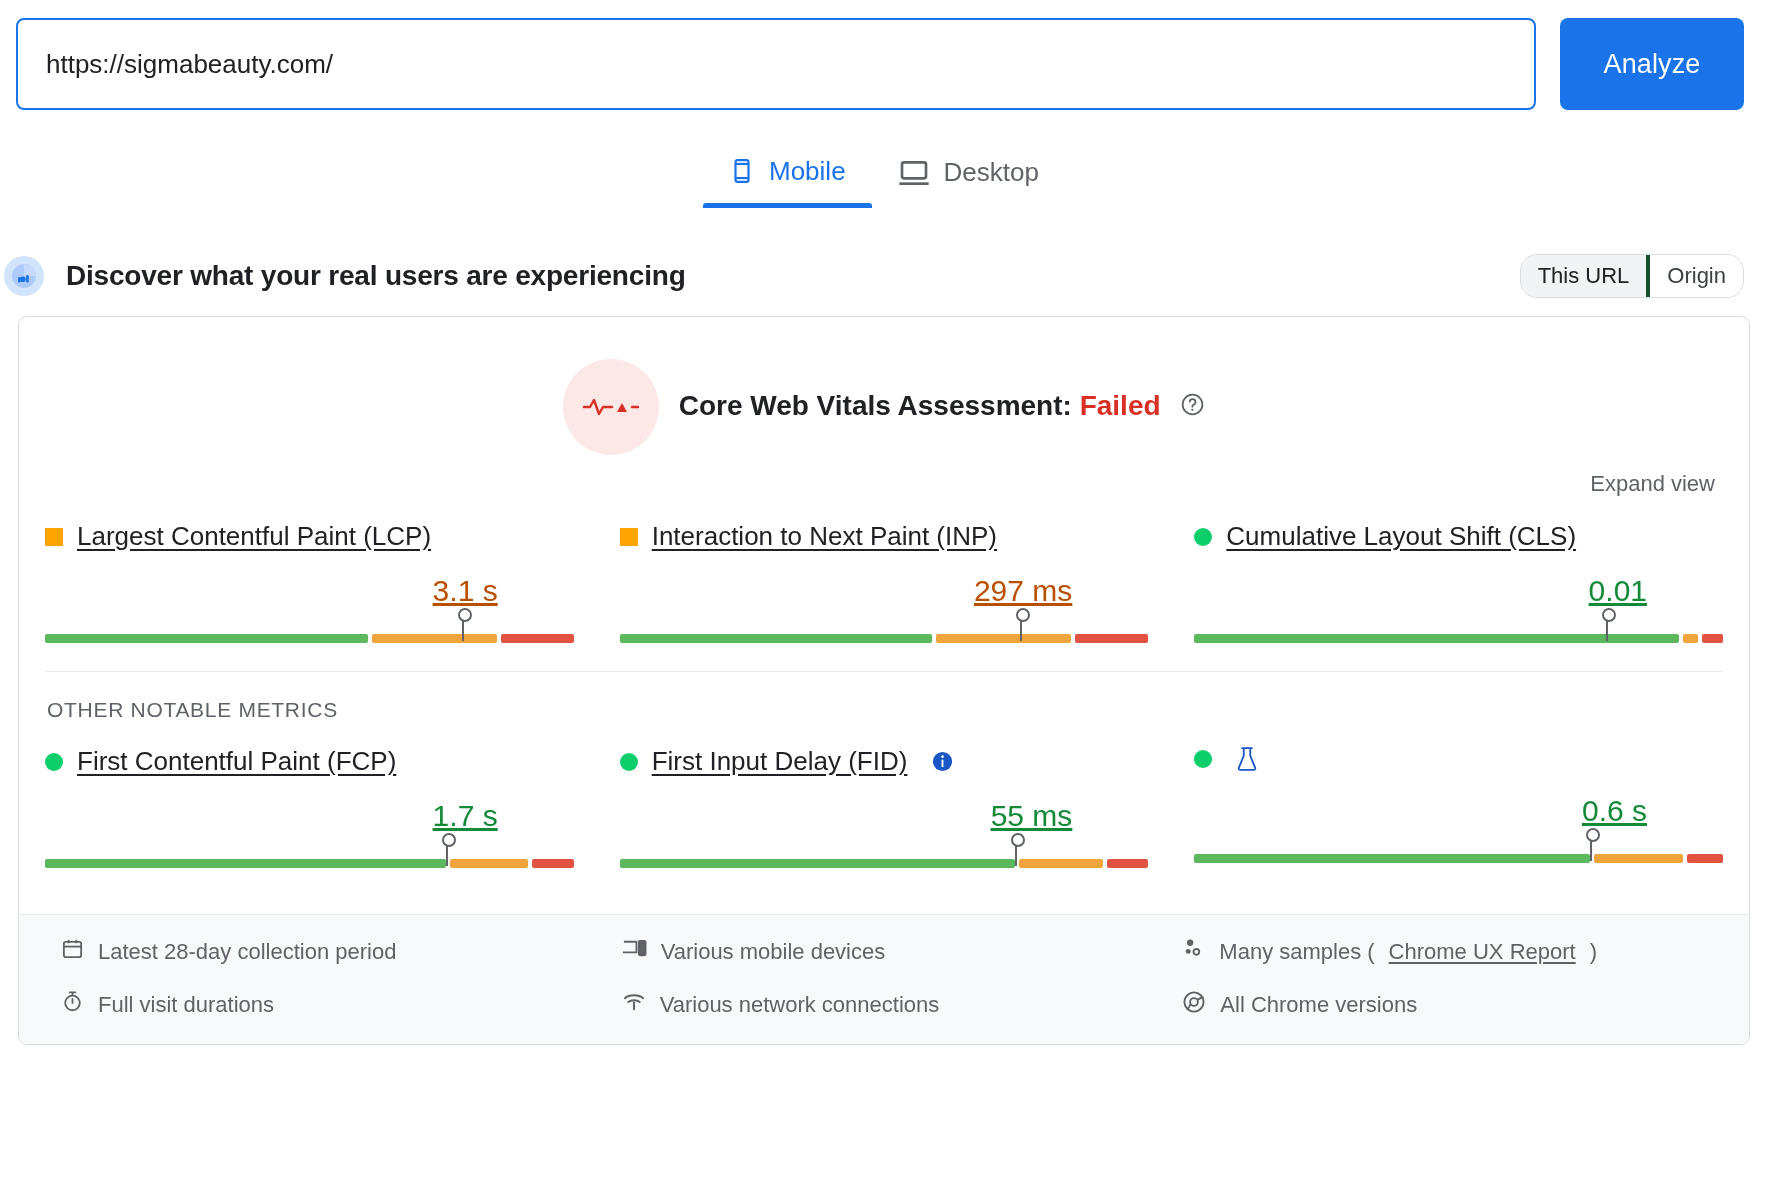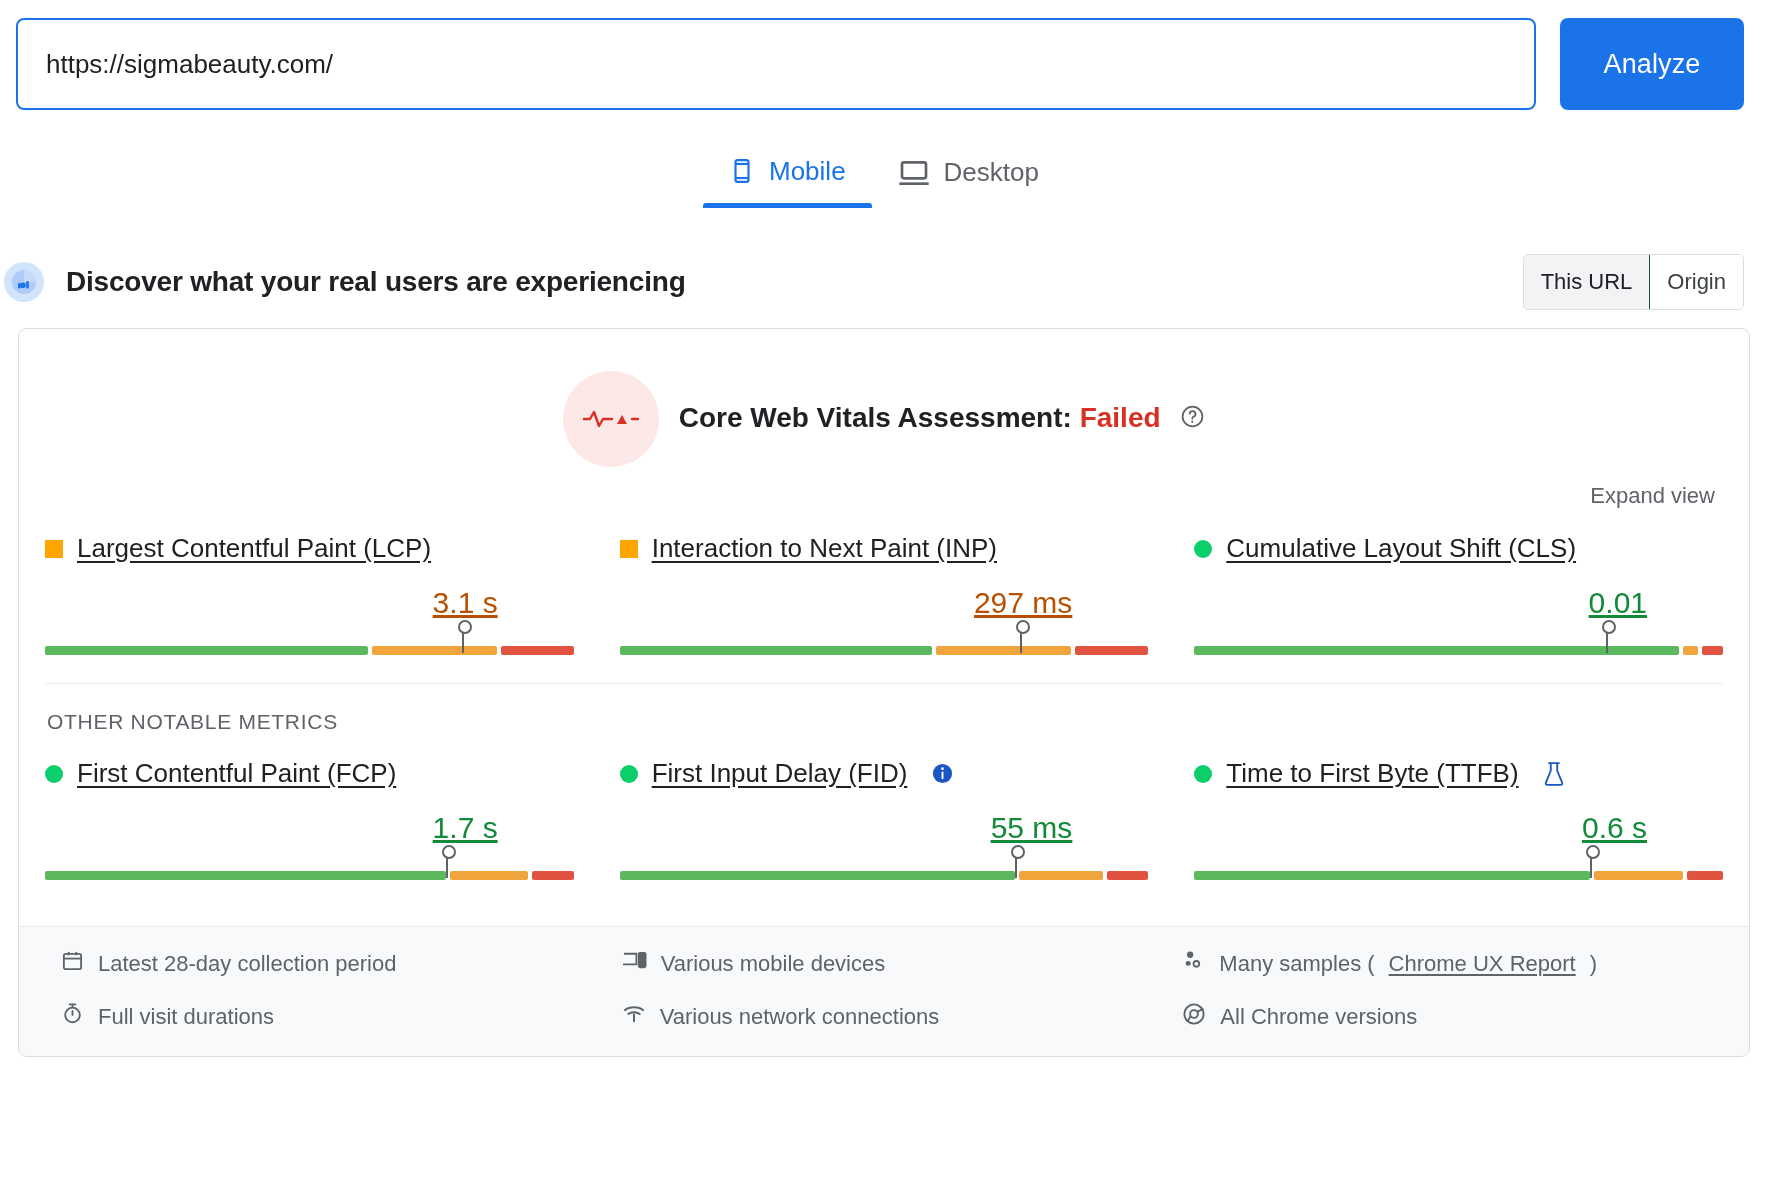--- a/index.html
+++ b/index.html
@@ -77,36 +77,36 @@
     overflow: hidden;
   }
   .discover-title {
     font-size: 28px; font-weight: bold; color: #202124;
     letter-spacing: -.2px;
   }
   .scope-toggle {
     margin-left: auto;
     display: flex;
     border: 1px solid #dadce0;
-    border-radius: 5px;
+    border-radius: 17px;
     overflow: hidden;
-    height: 56px;
+    height: 44px;
   }
   .scope-btn {
     display: flex; align-items: center;
     padding: 0 17px;
     font-size: 22px;
     color: #3c4043;
     background: #ffffff;
     border: none;
     cursor: pointer;
     font-family: "Liberation Sans", sans-serif;
   }
   .scope-btn.selected { background: #f1f3f4; color: #202124; }
-  .scope-btn + .scope-btn { border-left: 1px solid #14532d; }
+  .scope-btn + .scope-btn { border-left: 4px solid #14532d; }
 
   
   .card {
     margin: 18px 18px 0 18px;
     border: 1px solid #dadce0;
     border-radius: 9px;
     background: #ffffff;
     overflow: hidden;
   }
 
@@ -390,21 +390,20 @@
             <span class="seg avg" style="flex:16"></span>
             <span class="seg poor" style="flex:8"></span>
           </div>
           <span class="pin" style="left:75%"></span>
         </div>
       </div>
 
       <div class="metric">
         <div class="metric-head">
           <span class="marker circle"></span>
-          <span class="metric-title">Time to First Byte (TTFB)</span>
           <span class="metric-badge">
             <svg width="22" height="26" viewBox="0 0 20 24" fill="none" stroke="#1a56c4" stroke-width="1.7" stroke-linejoin="round">
               <path d="M7 2 v7 L2.5 20 a1.4 1.4 0 0 0 1.3 2 h12.4 a1.4 1.4 0 0 0 1.3 -2 L13 9 V2"></path>
               <line x1="5.5" y1="2" x2="14.5" y2="2" stroke-linecap="round"></line>
             </svg>
           </span>
         </div>
         <div class="metric-value green">0.6 s</div>
         <div class="bar-wrap">
           <div class="bar">

